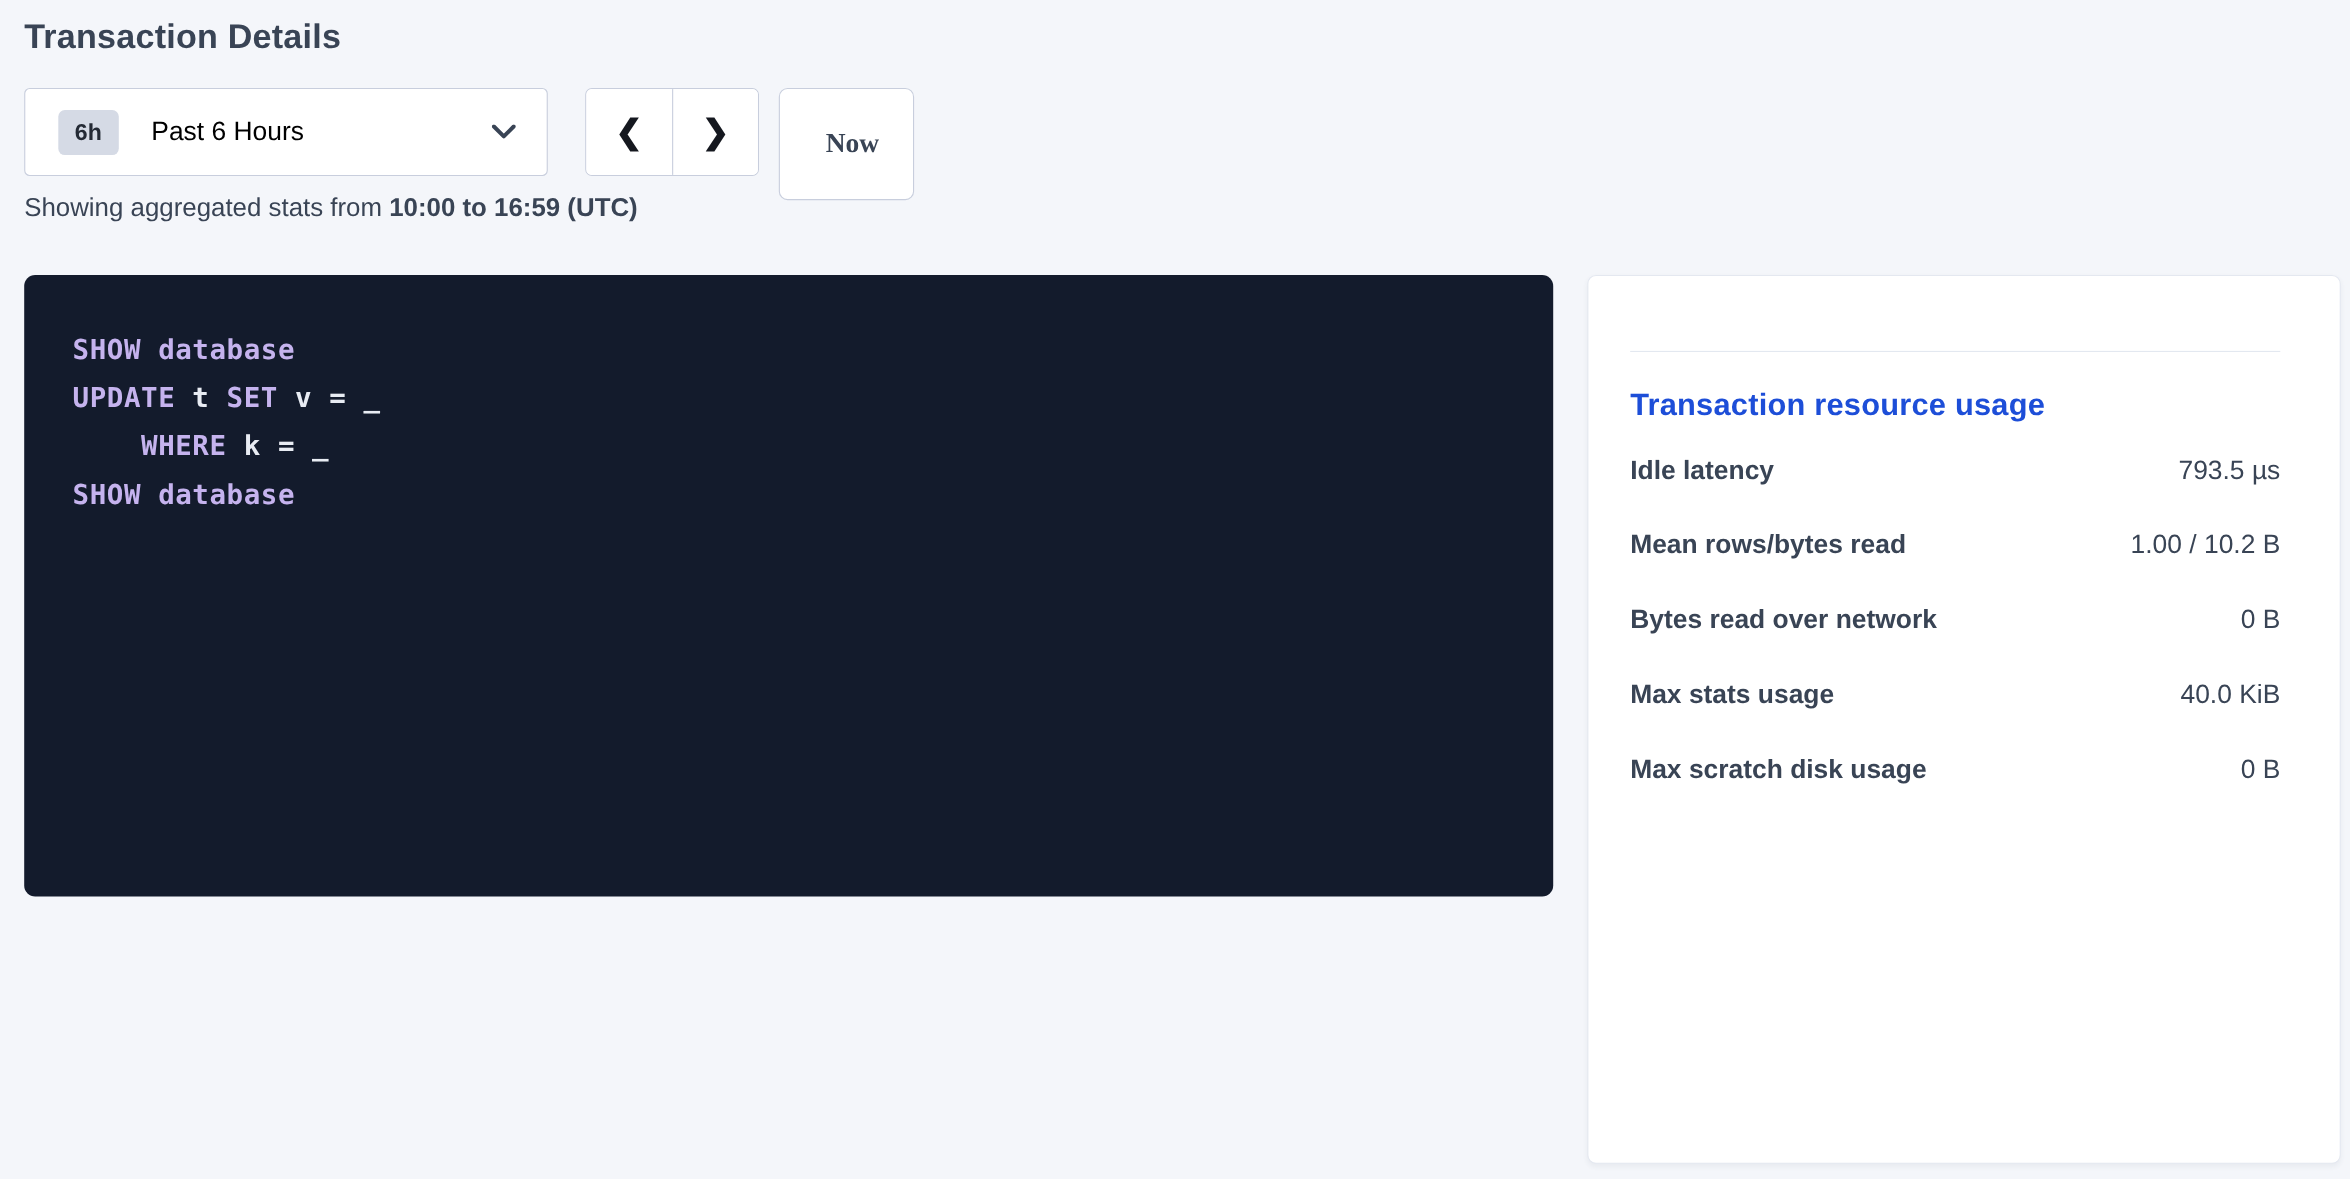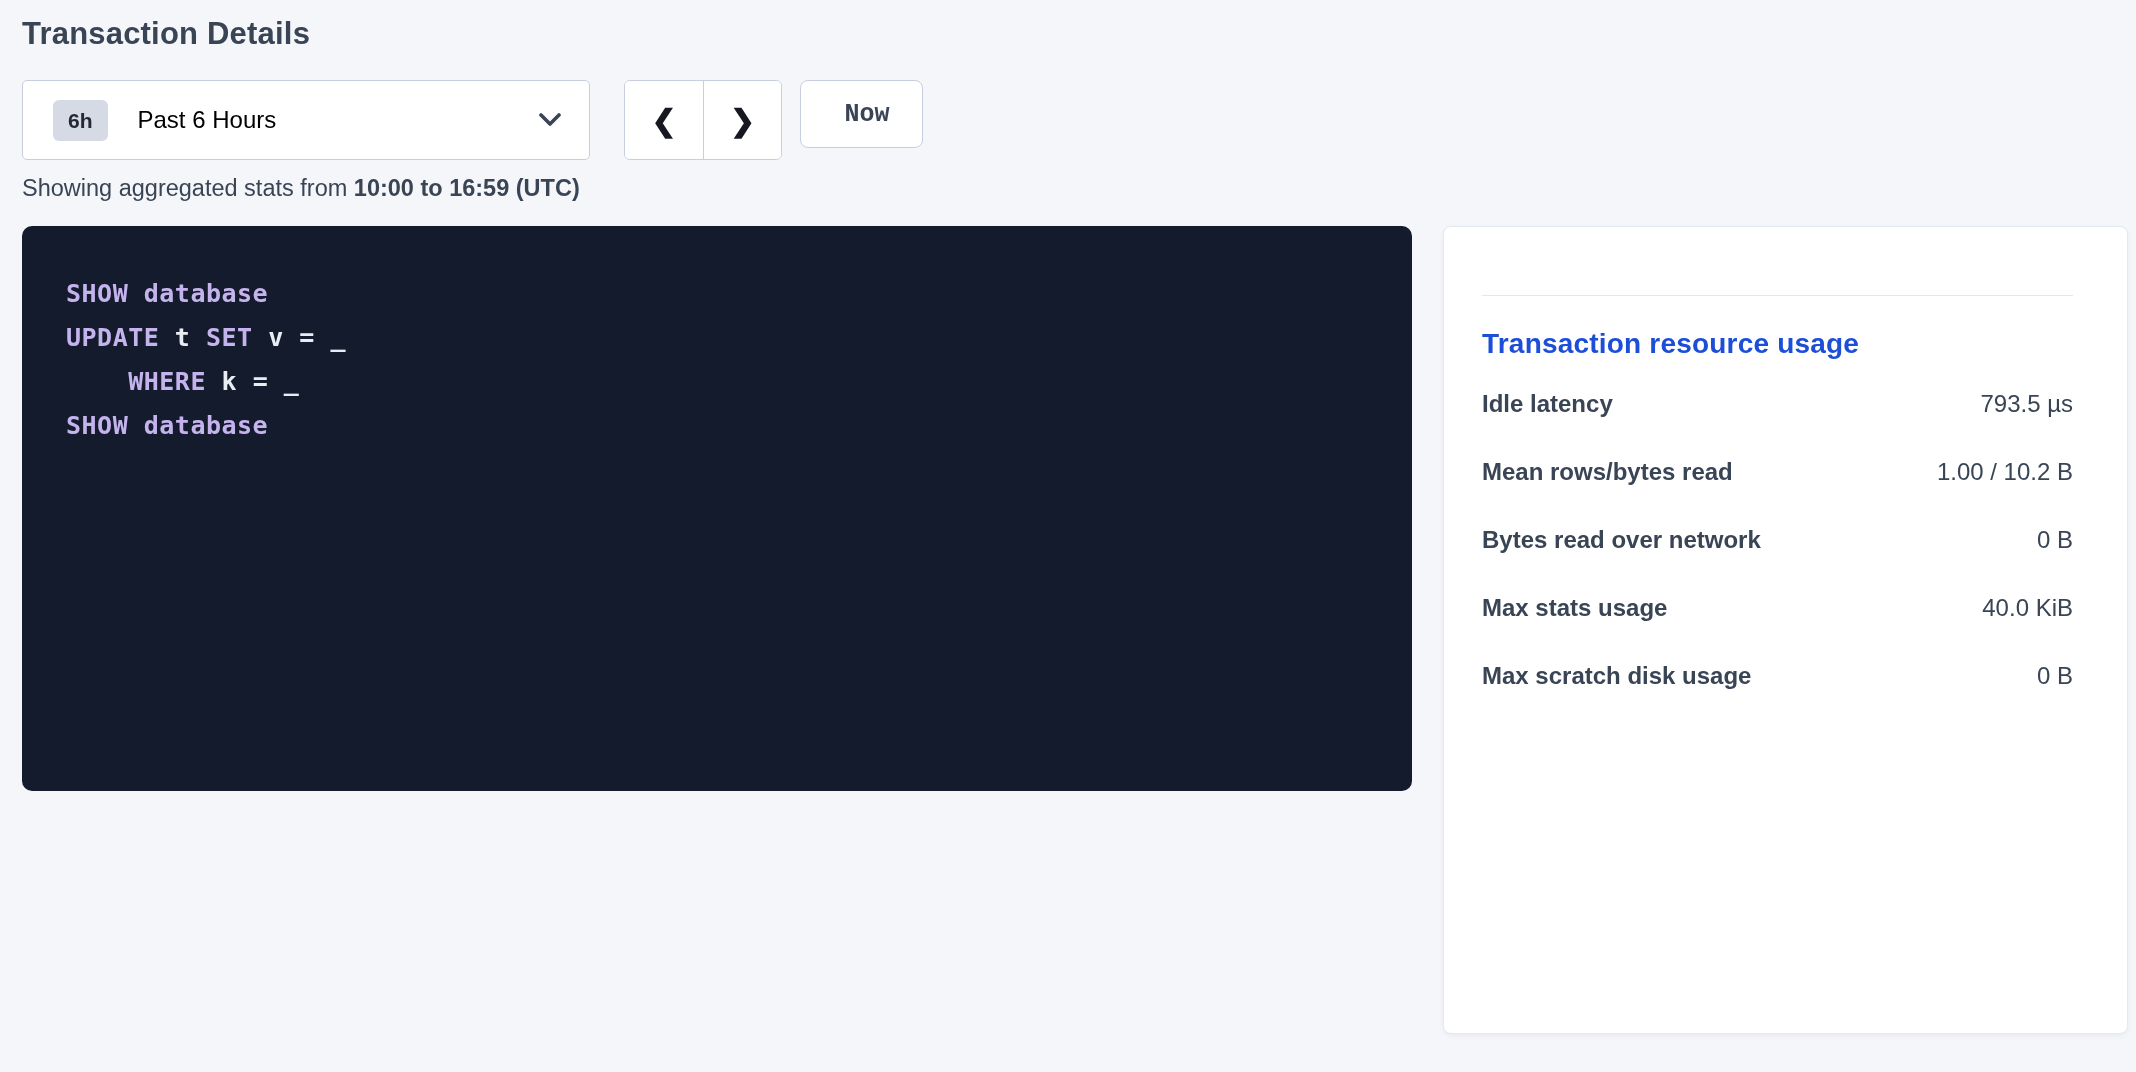--- a/index.html
+++ b/index.html
@@ -16,21 +16,21 @@
   h1.page-title {
     margin: 0 0 26px 0;
     font-size: 31px; line-height: 40px; font-weight: 700;
     color: var(--text, #394455);
     letter-spacing: 0.2px;
   }
 
   
   .controls { display: flex; align-items: stretch; height: 80px; }
   .range-select {
-    width: 568px; height: 80px;
+    width: 476px; height: 80px;
     background: #ffffff;
     border: 1px solid #c8cedd;
     border-radius: 5px;
     display: flex; align-items: center;
     padding: 0 28px 0 30px;
     cursor: pointer;
   }
   .badge {
     background: #d5dae5; color: #242a35;
     font-size: 21px; font-weight: 700;
@@ -51,35 +51,35 @@
     width: 78px; height: 78px;
     background: #ffffff; border: none;
     display: flex; align-items: center; justify-content: center;
     font-size: 30px; font-weight: 700; color: #15181f;
     cursor: pointer; padding: 0;
   }
   .nav-btn + .nav-btn { border-left: 1px solid #c8cedd; }
 
   .now-btn {
     margin-left: 18px;
-    width: 123px; height: 68px;
+    width: 123px; height: 102px;
     background: #ffffff;
     border: 1px solid #c8cedd; border-radius: 8px;
-    font-family: Liberation Mono, monospace;
+    font-family: Liberation Serif, serif;
     font-size: 25px; font-weight: 700; color: #394455;
     cursor: pointer;
     padding-left: 17px;
   }
 
   
   .caption { margin: 15px 0 0 0; font-size: 23.5px; color: #394455; }
   .caption b { font-weight: 700; }
 
   
-  .main { display: flex; margin-top: 24px; align-items: flex-start; }
+  .main { display: flex; margin-top: 48px; align-items: flex-start; }
   .sql-box {
     width: 1390px; height: 565px;
     background: var(--code-bg, #131b2c);
     border-radius: 10px;
     padding: 46px 24px 0 44px;
     flex: none;
   }
   pre.sql-code {
     margin: 0;
     font-family: "DejaVu Sans Mono", monospace;

